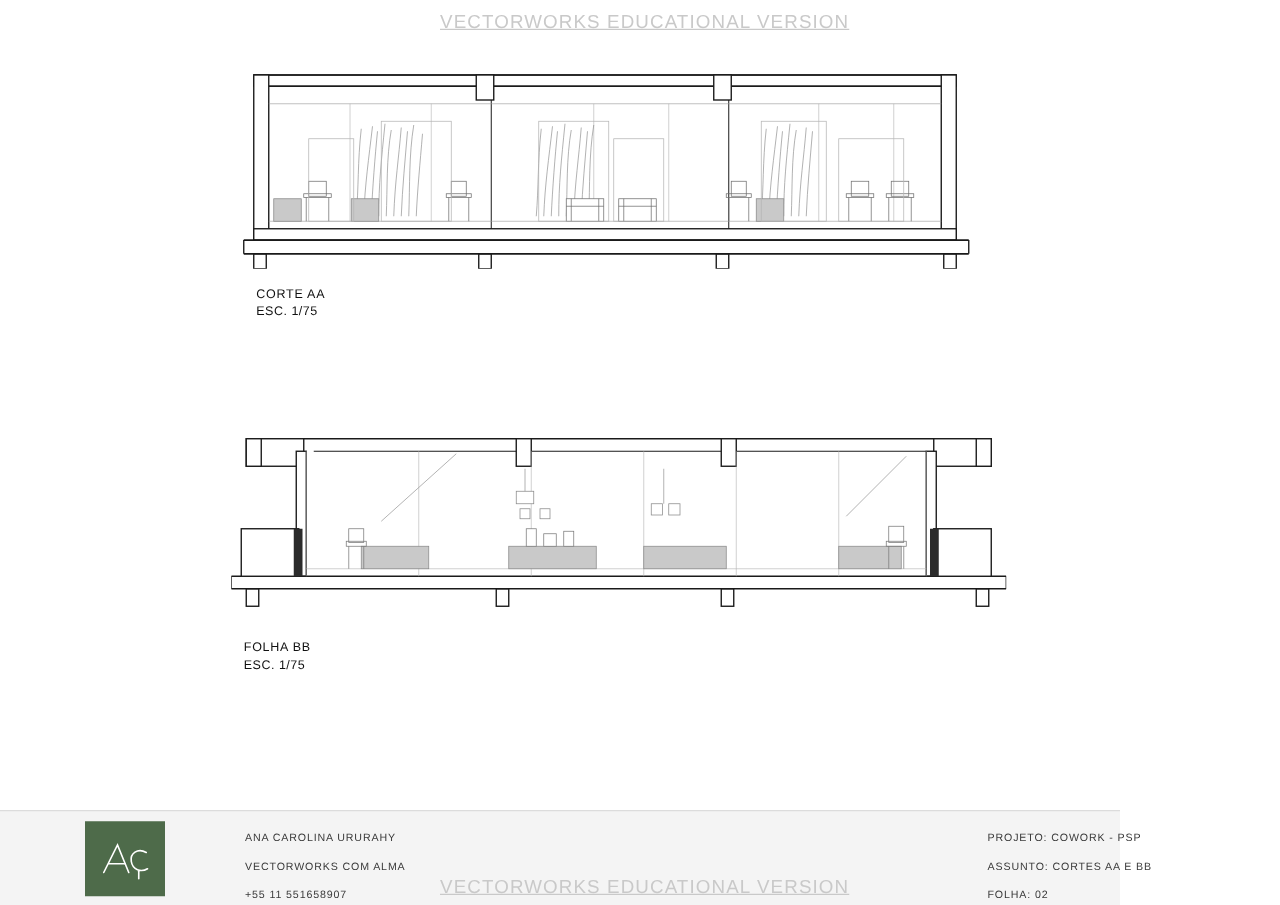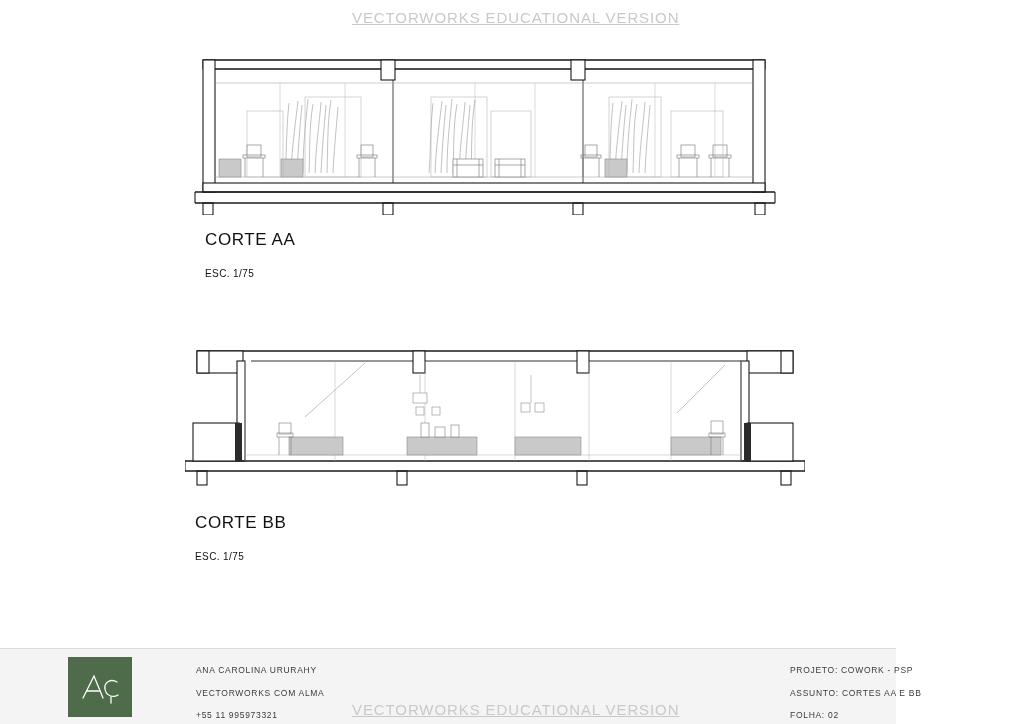--- a/index.html
+++ b/index.html
@@ -40,31 +40,31 @@
 
   
   .drawing {
     position: absolute;
   }
   .dwg-aa { left: 185px; top: 55px; width: 600px; height: 160px; }
   .dwg-bb { left: 185px; top: 345px; width: 620px; height: 155px; }
 
   .label-block { position: absolute; }
   .label-title {
-    font-size: 17px;
+    font-size: 10px;
     letter-spacing: 0.6px;
     color: #111;
     margin: 0;
     font-weight: 400;
   }
   .label-sub {
     font-size: 10px;
     letter-spacing: 0.4px;
     color: #111;
-    margin: 18px 0 0 0;
+    margin: 3px 0 0 0;
     font-weight: 400;
   }
   .lbl-aa { left: 205px; top: 230px; }
   .lbl-bb { left: 195px; top: 513px; }
 
   
   .footer {
     position: absolute;
     left: 0;
     top: 648px;
@@ -305,41 +305,41 @@
         <rect x="486" y="92" width="50" height="18" fill="#c9c9c9" stroke="#8a8a8a"></rect>
         <rect x="524" y="88" width="16" height="4"></rect>
         <line x1="526" y1="92" x2="526" y2="110"></line>
         <line x1="538" y1="92" x2="538" y2="110"></line>
         <rect x="526" y="76" width="12" height="13"></rect>
       </g>
     </svg>
   </div>
 
   <div class="label-block lbl-bb">
-    <p class="label-title">CORTE BB</p>
+    <p class="label-title">FOLHA BB</p>
     <p class="label-sub">ESC. 1/75</p>
   </div>
 
   <div class="footer">
 
     <div class="footer-logo">
       <svg width="46" height="40" viewBox="0 0 46 40">
         <g fill="none" stroke="#ffffff" stroke-width="1.3" stroke-linecap="round">
           <path d="M6 31 L17 9 L26 31"></path>
           <path d="M10 24 H23"></path>
           <path d="M40 15 C33 11 27 16 28 22 C29 29 36 31 41 28"></path>
           <path d="M34 30 L34 36"></path>
         </g>
       </svg>
     </div>
 
     <div class="footer-col col-left">
       <div>ANA CAROLINA URURAHY</div>
       <div>VECTORWORKS COM ALMA</div>
-      <div>+55 11 995973321</div>
+      <div>+55 11 551658907</div>
     </div>
 
     <div class="footer-col col-right">
       <div>PROJETO: COWORK - PSP</div>
       <div>ASSUNTO: CORTES AA E BB</div>
       <div>FOLHA: 02</div>
     </div>
 
   </div>
 

